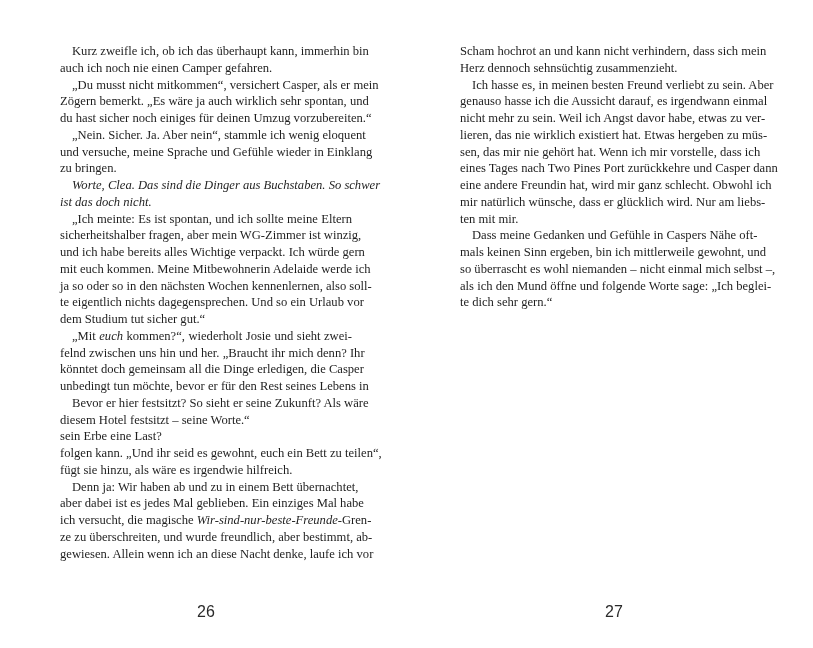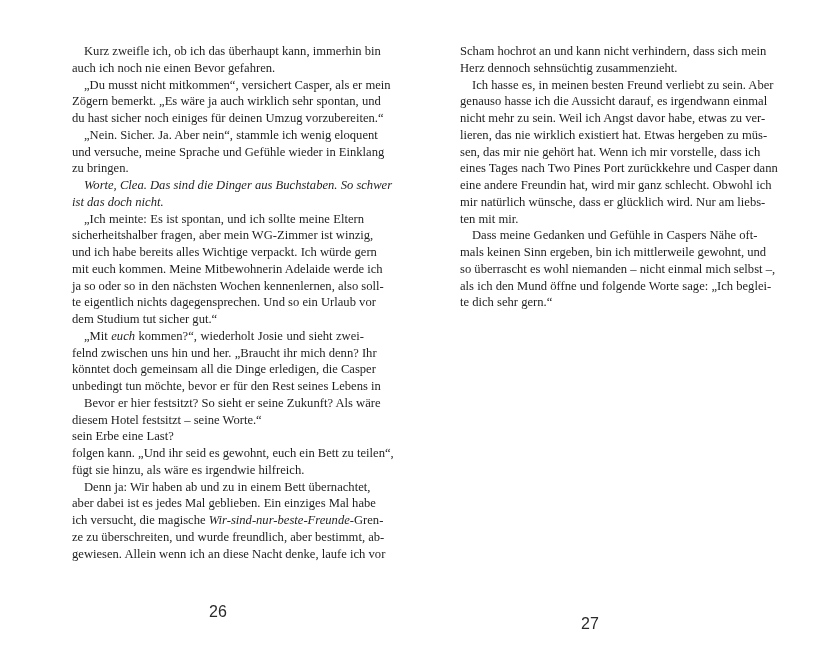--- a/index.html
+++ b/index.html
@@ -14,21 +14,21 @@
       overflow: hidden;
       font-family: "Liberation Serif", "DejaVu Serif", serif;
       color: #1e1e1e;
     }
     .page {
       position: absolute;
       top: 0;
       height: 648px;
       width: 406px;
     }
-    .page.left { left: 12px; padding-left: 30px; }
+    .page.left { left: 0; padding-left: 30px; }
     .page.right { left: 406px; }
     .text-block {
       position: absolute;
       top: 43px;
       width: 292px;
       font-size: 12.6px;
       line-height: 16.75px;
     }
     .page.left .text-block { left: 60px; }
     .page.right .text-block { left: 54px; }
@@ -51,29 +51,29 @@
     .page-number {
       position: absolute;
       top: 603px;
       font-family: "Liberation Sans", "DejaVu Sans", sans-serif;
       font-size: 16px;
       color: #2a2a2a;
       width: 40px;
       text-align: center;
     }
     .page.left .page-number { left: 186px; }
-    .page.right .page-number { left: 164px; margin-top: 12px; }
+    .page.right .page-number { left: 188px; }
   </style>
 </head>
 <body>
 
 <div class="page left">
   <div class="text-block">
       <span class="line indent">Kurz zweifle ich, ob ich das überhaupt kann, immerhin bin</span>
-      <span class="line last">auch ich noch nie einen Bevor gefahren.</span>
+      <span class="line last">auch ich noch nie einen Camper gefahren.</span>
       <span class="line indent">„Du musst nicht mitkommen“, versichert Casper, als er mein</span>
       <span class="line">Zögern bemerkt. „Es wäre ja auch wirklich sehr spontan, und</span>
       <span class="line last">du hast sicher noch einiges für deinen Umzug vorzubereiten.“</span>
       <span class="line indent">„Nein. Sicher. Ja. Aber nein“, stammle ich wenig eloquent</span>
       <span class="line">und versuche, meine Sprache und Gefühle wieder in Einklang</span>
       <span class="line last">zu bringen.</span>
       <span class="line indent italic">Worte, Clea. Das sind die Dinger aus Buchstaben. So schwer</span>
       <span class="line last italic">ist das doch nicht.</span>
       <span class="line indent">„Ich meinte: Es ist spontan, und ich sollte meine Eltern</span>
       <span class="line">sicherheitshalber fragen, aber mein WG-Zimmer ist winzig,</span>

